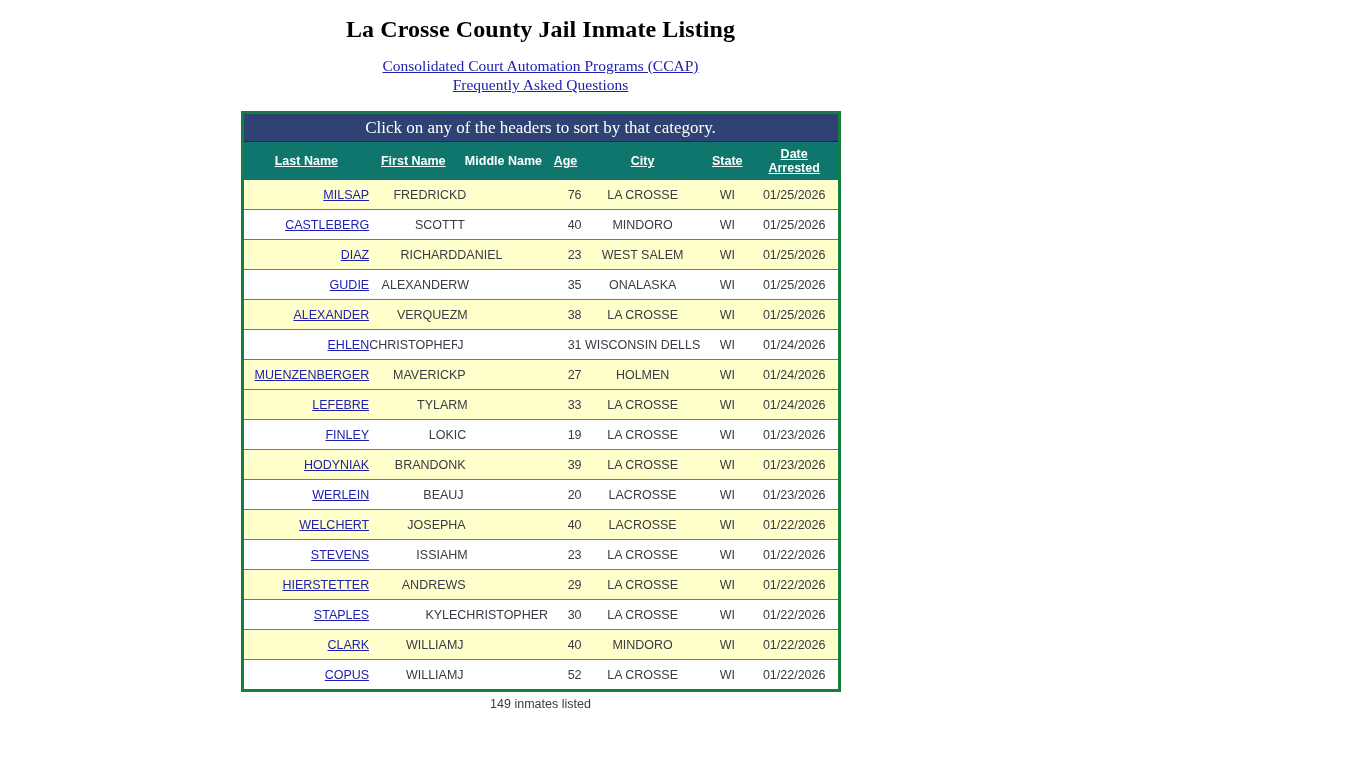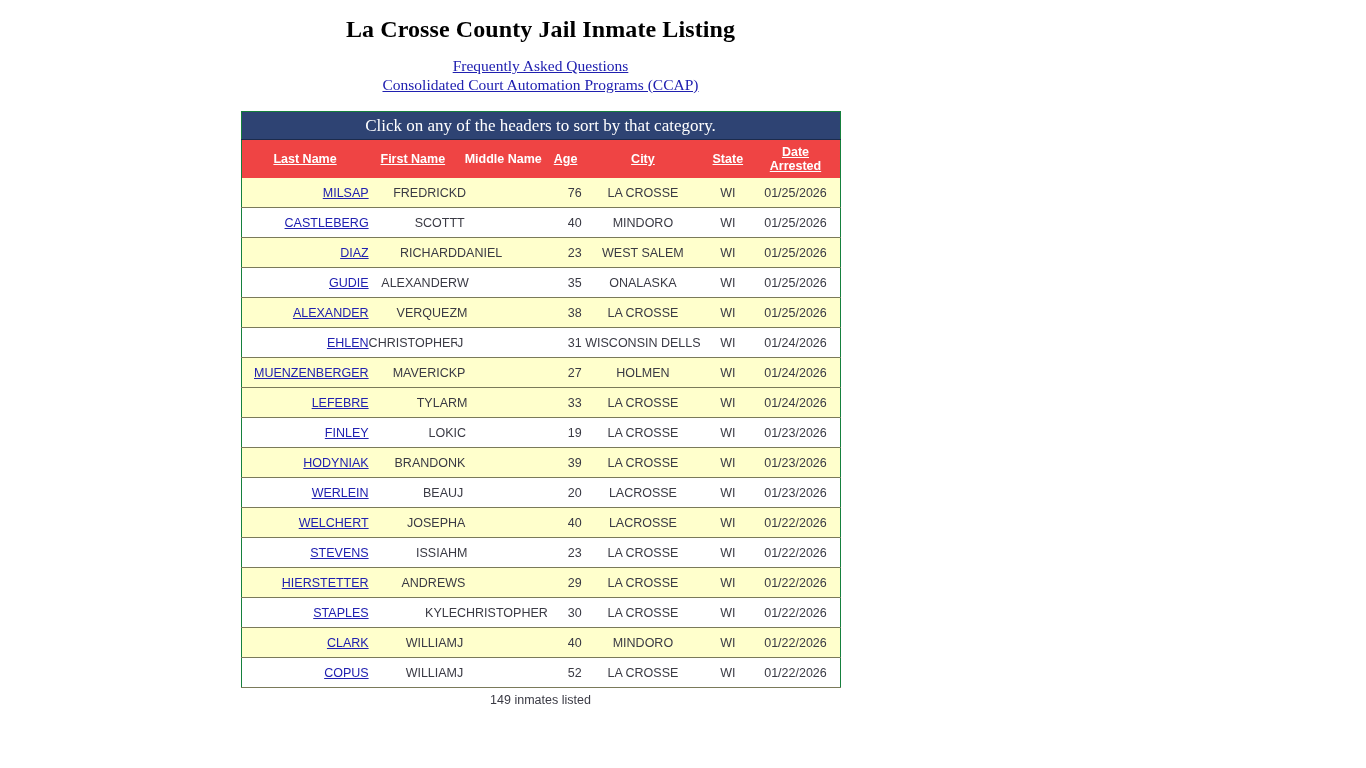--- a/index.html
+++ b/index.html
@@ -49,38 +49,38 @@
 
   .table-wrap {
     width: 600px;
     margin: 0 auto;
     margin-top: 17px;
   }
 
   table.listing {
     width: 600px;
     border-collapse: collapse;
-    border: 1px solid #15803d;
+    border: 3px solid #15803d;
     table-layout: fixed;
   }
 
   td.banner {
     background: #2e4373;
     color: #ffffff;
     text-align: center;
     font-family: "Liberation Serif", serif;
     font-size: 17px;
     height: 27px;
     line-height: 27px;
     padding: 0;
     border-bottom: 1px solid #1b2b4d;
   }
 
   tr.headrow td {
-    background: #ef4444;
+    background: #0f766e;
     color: #ffffff;
     font-size: 12.5px;
     font-weight: bold;
     text-align: center;
     vertical-align: middle;
     height: 38px;
     padding: 0 3px;
     line-height: 14px;
   }
   tr.headrow td a,
@@ -135,22 +135,22 @@
   col.w-date   { width: 88px; }
 </style>
 </head>
 <body>
 
 <div class="page">
 
   <h1 class="page-title">La Crosse County Jail Inmate Listing</h1>
 
   <div class="links-block">
+    <a href="#">Consolidated Court Automation Programs (CCAP)</a>
     <a href="#">Frequently Asked Questions</a>
-    <a href="#">Consolidated Court Automation Programs (CCAP)</a>
   </div>
 
   <div class="table-wrap">
     <table class="listing">
       <colgroup>
         <col class="w-last">
           <col class="w-first">
           <col class="w-middle">
         <col class="w-age">
           <col class="w-city">

